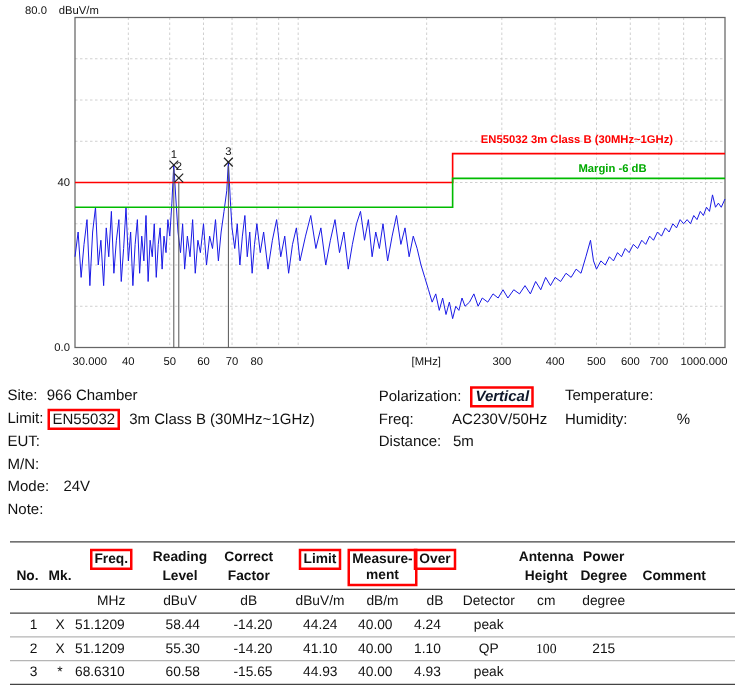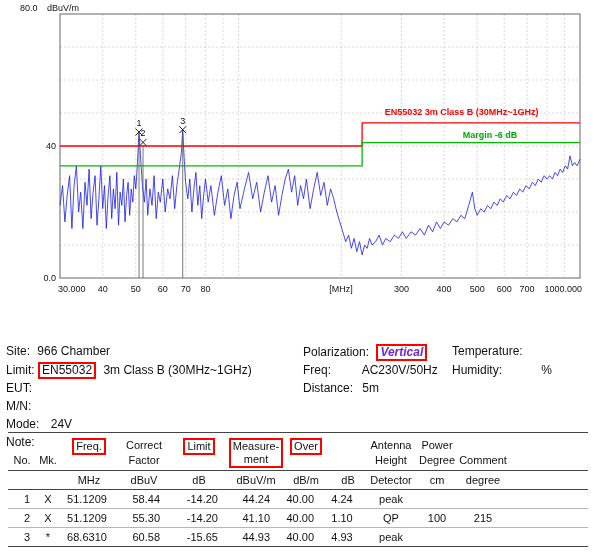--- a/index.html
+++ b/index.html
@@ -2,53 +2,53 @@
 <html><head>
 <meta charset="utf-8">
 <style>
   html,body{margin:0;padding:0;background:#fff;}
   body{width:600px;height:555px;font-family:"Liberation Sans",sans-serif;color:#111;}
   .page{position:relative;width:600px;height:555px;overflow:hidden;background:#fff;}
   svg text{font-family:"Liberation Sans",sans-serif;}
 
   
   .info{position:relative;height:126px;font-size:12px;margin-top:4px;}
-  .iline{position:absolute;white-space:nowrap;margin-top:36px;}
+  .iline{position:absolute;white-space:nowrap;}
   .rbox{border:2px solid #f00;padding:0 2px;display:inline-block;line-height:13px;vertical-align:middle;}
-  .blue-val{color:#6d28d9;font-style:italic;font-weight:bold;}
+  .blue-val{color:#0f172a;font-style:italic;font-weight:bold;}
   .w56{display:inline-block;width:56px;}
   .w84{display:inline-block;width:86px;}
   .small{font-size:12px;}
   .gap4{margin-left:4px;}
   .gap8{margin-left:8px;}
 
   
   .tbl{margin-left:8px;width:580px;font-size:11px;border-top:1px solid #444;border-bottom:1px solid #444;}
   .grid{display:grid;grid-template-columns:28px 24px 58px 52px 58px 56px 44px 40px 46px 46px 46px 82px;}
   .grid .tc{box-sizing:border-box;overflow:visible;}
   .header-row{border-bottom:1px solid #444;padding:3px 0 2px;}
   .header-row .tc{display:flex;flex-direction:column;justify-content:flex-end;align-items:center;min-height:32px;}
-  .l1,.l2{display:block;height:15px;line-height:15px;text-align:center;}
+  .l1,.l2{display:block;height:15px;line-height:15px;text-align:center;font-weight:bold;}
   .mb .l1,.mb .l2{height:13px;line-height:13px;}
   .header-row .tc:nth-child(12){align-items:flex-start;padding-left:8px;}
   .units-row{border-bottom:1px solid #444;}
   .units-row .tc{height:18px;line-height:18px;text-align:center;}
   .data-row{border-bottom:1px solid #b5b5b5;}
   #tbody .data-row:last-child{border-bottom:none;}
   .data-row .tc{height:18px;line-height:18px;}
   .data-row .tc:nth-child(1){text-align:right;padding-right:6px;}
   .data-row .tc:nth-child(2){text-align:center;}
-  .data-row .tc:nth-child(3){text-align:center;padding-right:4px;}
+  .data-row .tc:nth-child(3){text-align:left;padding-right:4px;}
   .data-row .tc:nth-child(4){text-align:right;padding-right:10px;}
   .data-row .tc:nth-child(5){text-align:right;padding-right:10px;}
   .data-row .tc:nth-child(6){text-align:right;padding-right:14px;}
   .data-row .tc:nth-child(7){text-align:right;padding-right:14px;}
   .data-row .tc:nth-child(8){text-align:center;padding-right:12px;}
   .data-row .tc:nth-child(9){text-align:center;}
-  .data-row .tc:nth-child(10){text-align:center;}
+  .data-row .tc:nth-child(10){text-align:center;font-family:Liberation Serif, serif;}
   .data-row .tc:nth-child(11){text-align:center;}
   .data-row .tc:nth-child(12){text-align:left;padding-left:4px;}
 </style>
 </head>
 <body>
 
 <div class="page">
 
   <svg id="chart-svg" width="600" height="298">
       <line x1="102.6614024508934" y1="14" x2="102.6614024508934" y2="278" stroke="#c9c9c9" stroke-width="0.7" stroke-dasharray="2,2"></line>
@@ -164,20 +164,24 @@
         </div>
       <div class="tc">
           <span class="l1"></span>
           <span class="l2">Mk.</span>
         </div>
       <div class="tc">
           <span class="l1"><span class="rbox">Freq.</span></span>
           <span class="l2"></span>
         </div>
       <div class="tc">
+          <span class="l1">Reading</span>
+          <span class="l2">Level</span>
+        </div>
+      <div class="tc">
           <span class="l1">Correct</span>
           <span class="l2">Factor</span>
         </div>
       <div class="tc">
           <span class="l1"><span class="rbox">Limit</span></span>
           <span class="l2"></span>
         </div>
       <div class="tc">
           <span class="rbox mb">
             <span class="l1">Measure-</span>

